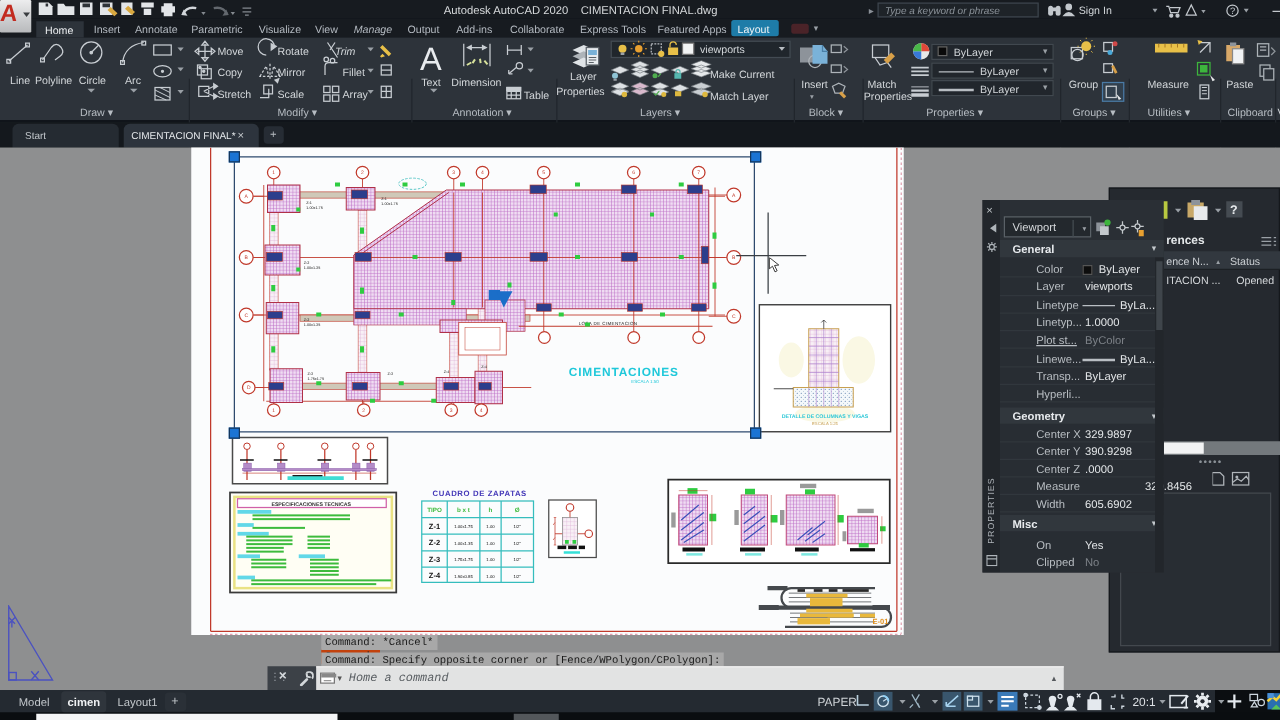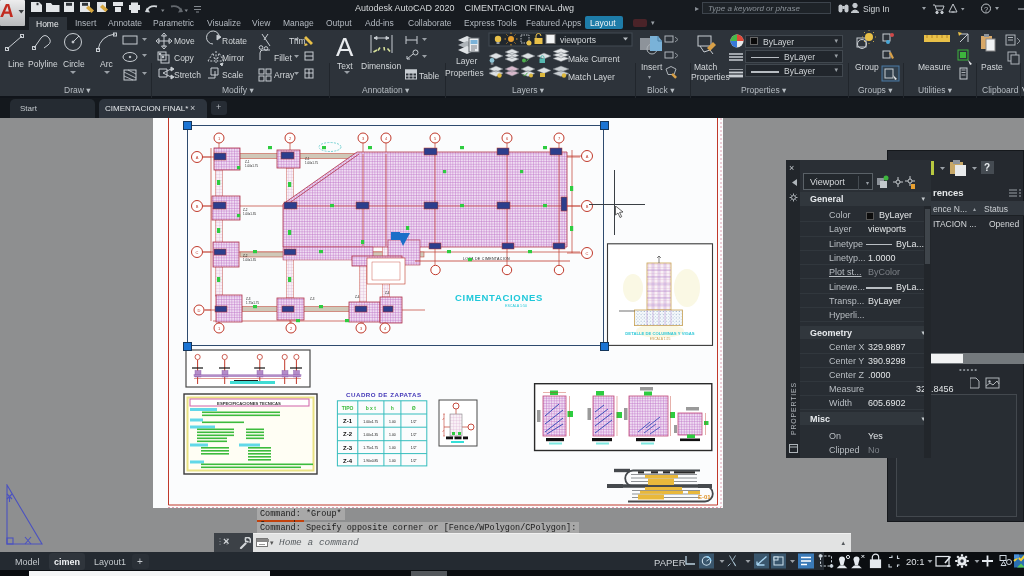--- a/index.html
+++ b/index.html
@@ -3,21 +3,21 @@
 <style>
 *{margin:0;padding:0;box-sizing:border-box;}
 html,body{width:1024px;height:576px;overflow:hidden;background:#0b0e11;}
 body{font-family:"Liberation Sans",sans-serif;position:relative;}
 .abs{position:absolute;}
 #titlebar{left:0;top:0;width:1024px;height:15px;background:#171b20;}
 #tabrow{left:0;top:15px;width:1024px;height:15px;background:#171b20;}
 #ribbon{left:0;top:30px;width:1024px;height:68px;background:#2d333a;border-bottom:2px solid #10141a;}
 #filetabs{left:0;top:98px;width:1024px;height:20px;background:#14181d;}
 #canvas{left:0;top:118px;width:1024px;height:434px;background:#8e8f90;}
-#statusbar{left:0;top:552px;width:824px;height:18px;background:#242a31;}
+#statusbar{left:0;top:552px;width:972px;height:18px;background:#242a31;}
 #bottombar{left:0;top:570px;width:1024px;height:6px;background:#0a0d10;}
 .t{position:absolute;white-space:nowrap;}
 .sep{position:absolute;top:33px;height:60px;width:1px;background:#21262c;}
 .plab{position:absolute;top:55px;font-size:8.5px;color:#b7bdc3;}
 .rlab{position:absolute;font-size:8.5px;color:#d3d7da;}
 .dd{position:absolute;background:#21262c;border:1px solid #41484f;color:#d3d7da;font-size:8.5px;}
 .da{color:#9aa0a6;font-size:6px;}
 </style></head>
 <body>
 <div class="abs" id="titlebar">
@@ -78,21 +78,21 @@
  </svg>
 </div>
 <div class="abs" id="tabrow">
  <div class="abs" style="left:29px;top:2px;width:38px;height:13px;background:#2d333a;"></div>
  <span class="t" style="left:36px;top:4px;font-size:8.5px;color:#eef0f2;">Home</span>
  <span class="t" style="left:75px;top:3px;font-size:8.5px;color:#b4bac1;">Insert</span>
  <span class="t" style="left:108px;top:3px;font-size:8.5px;color:#b4bac1;">Annotate</span>
  <span class="t" style="left:153px;top:3px;font-size:8.5px;color:#b4bac1;">Parametric</span>
  <span class="t" style="left:207px;top:3px;font-size:8.5px;color:#b4bac1;">Visualize</span>
  <span class="t" style="left:252px;top:3px;font-size:8.5px;color:#b4bac1;">View</span>
- <span class="t" style="left:283px;top:3px;font-size:8.5px;color:#b4bac1;">Manage</span>
+ <span class="t" style="left:283px;top:3px;font-size:8.5px;color:#b4bac1;font-style:italic;">Manage</span>
  <span class="t" style="left:326px;top:3px;font-size:8.5px;color:#b4bac1;">Output</span>
  <span class="t" style="left:365px;top:3px;font-size:8.5px;color:#b4bac1;">Add-ins</span>
  <span class="t" style="left:408px;top:3px;font-size:8.5px;color:#b4bac1;">Collaborate</span>
  <span class="t" style="left:464px;top:3px;font-size:8.5px;color:#b4bac1;">Express Tools</span>
  <span class="t" style="left:526px;top:3px;font-size:8.5px;color:#b4bac1;">Featured Apps</span>
  <div class="abs" style="left:585px;top:1px;width:38px;height:13px;background:#1e7ca8;border-radius:2px;"></div>
  <span class="t" style="left:590px;top:3px;font-size:8.5px;color:#f0f4f6;">Layout</span>
  <div class="abs" style="left:633px;top:4px;width:14px;height:8px;background:#4a2328;border-radius:2px;"></div>
  <span class="t" style="left:651px;top:4px;font-size:7px;color:#9aa0a6;">▾</span>
 </div>
@@ -273,21 +273,21 @@
         <path d="M729 46 h14" stroke-width="2.8"></path>
       </g>
  </svg>
  <span class="rlab" style="left:8px;top:29px;">Line</span>
  <span class="rlab" style="left:28px;top:29px;">Polyline</span>
  <span class="rlab" style="left:63px;top:29px;">Circle</span>
  <span class="rlab" style="left:100px;top:29px;">Arc</span>
  <span class="plab" style="left:64px;">Draw ▾</span>
  <span class="rlab" style="left:174px;top:6px;">Move</span>
     <span class="rlab" style="left:222px;top:6px;">Rotate</span>
-    <span class="rlab" style="left:289px;top:6px;">Trim</span>
+    <span class="rlab" style="left:268px;top:6px;font-style:italic;">Trim</span>
  <span class="rlab" style="left:174px;top:23px;">Copy</span>
     <span class="rlab" style="left:222px;top:23px;">Mirror</span>
     <span class="rlab" style="left:274px;top:23px;">Fillet</span>
  <span class="rlab" style="left:174px;top:40px;">Stretch</span>
     <span class="rlab" style="left:222px;top:40px;">Scale</span>
     <span class="rlab" style="left:274px;top:40px;">Array</span>
  <span class="plab" style="left:222px;">Modify ▾</span>
  <span class="rlab" style="left:337px;top:31px;">Text</span>
     <span class="rlab" style="left:361px;top:31px;">Dimension</span>
     <span class="rlab" style="left:419px;top:41px;">Table</span>
@@ -854,21 +854,21 @@
  <svg class="abs" style="left:5px;top:366px" width="40" height="62" viewBox="0 0 40 62">
   <g fill="none" stroke="#4b52c0" stroke-width="1.1">
    <path d="M2 1 L2 60 L37 60 Z"></path>
    <path d="M2 10 L7 15 M7 10 L2 15 M4.5 12.5 L4.5 18"></path>
    <path d="M20 53 L26 60 M26 53 L20 60"></path>
    <rect x="2" y="54" width="6" height="6"></rect>
   </g>
  </svg>
 
  <div class="abs" style="left:257px;top:376px;background:#c2410c;color:#1a1a1a;font-family:Liberation Mono, monospace;font-size:8.5px;padding:1px 3px;margin-top:25px;">Command:</div>
- <div class="abs" style="left:257px;top:390px;background:#a8a8a8;color:#1a1a1a;font-family:'Liberation Mono',monospace;font-size:8.5px;padding:1px 3px;">Command: *Group*</div>
+ <div class="abs" style="left:257px;top:390px;background:#a8a8a8;color:#1a1a1a;font-family:'Liberation Mono',monospace;font-size:8.5px;padding:1px 3px;">Command: *Cancel*</div>
  <div class="abs" style="left:257px;top:404px;background:#a8a8a8;color:#1a1a1a;font-family:'Liberation Mono',monospace;font-size:8.5px;padding:1px 3px;">Command: Specify opposite corner or [Fence/WPolygon/CPolygon]:</div>
 
  <div class="abs" style="left:214px;top:415px;width:39px;height:19px;background:#3c4147;">
   <span class="t" style="left:2px;top:4px;font-size:8px;color:#9aa0a6;letter-spacing:-1px;">⋮⋮</span>
   <span class="t" style="left:9px;top:2px;font-size:11px;font-weight:bold;color:#d3d7da;">×</span>
   <svg class="abs" style="left:25px;top:4px" width="12" height="12" viewBox="0 0 12 12">
         <g stroke="#d3d7da" fill="none">
           <path d="M2 11 L6.5 6.5" stroke-width="2.2" stroke-linecap="round"></path>
           <path d="M6.2 1.4 a3.1 3.1 0 1 1 4.4 4.4 M6.2 1.4 l0.5 3 2.9 0.5" stroke-width="1.6"></path>
         </g>

